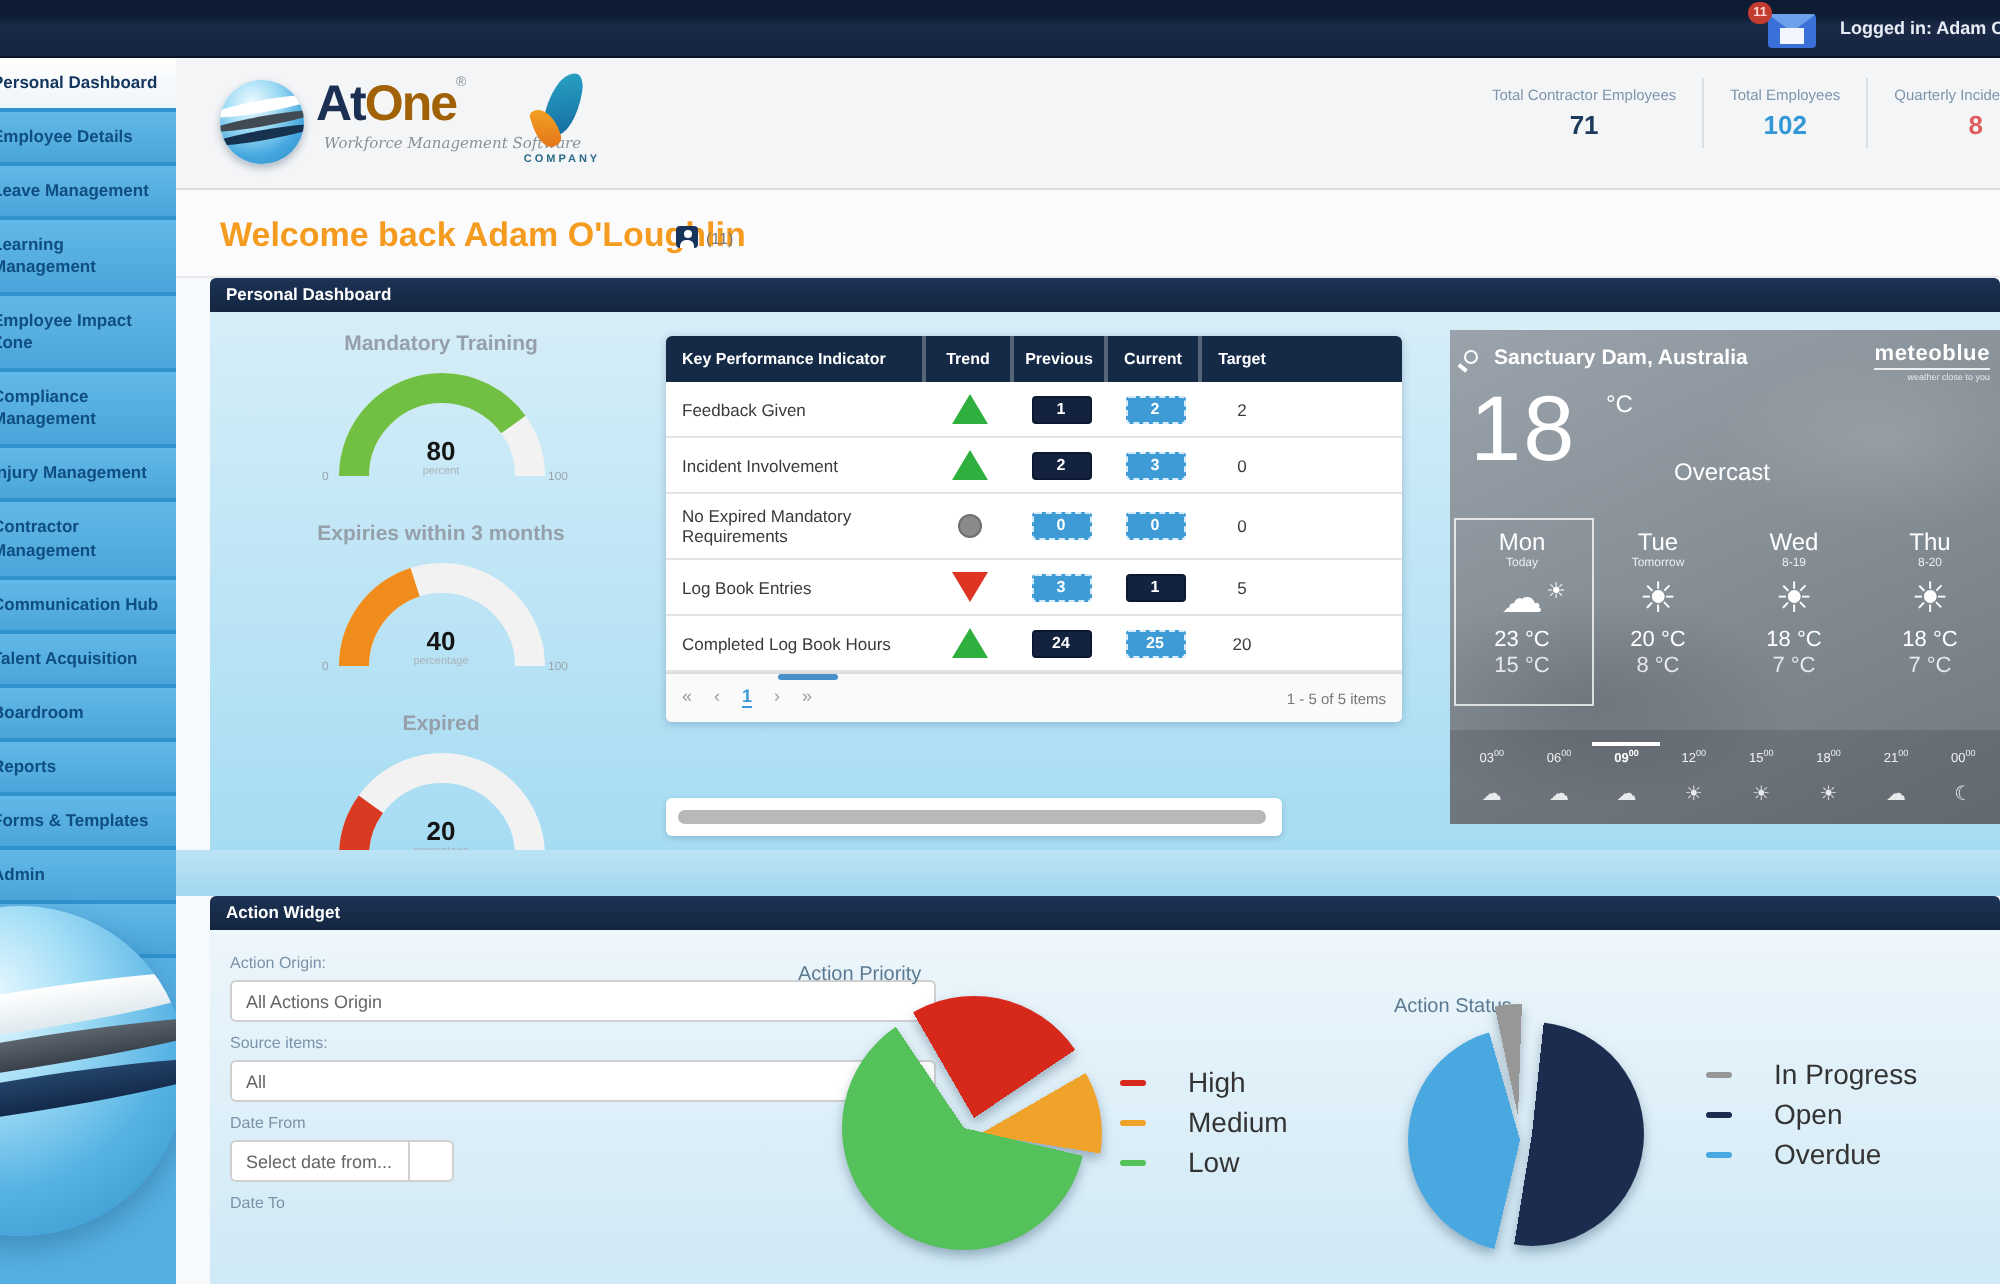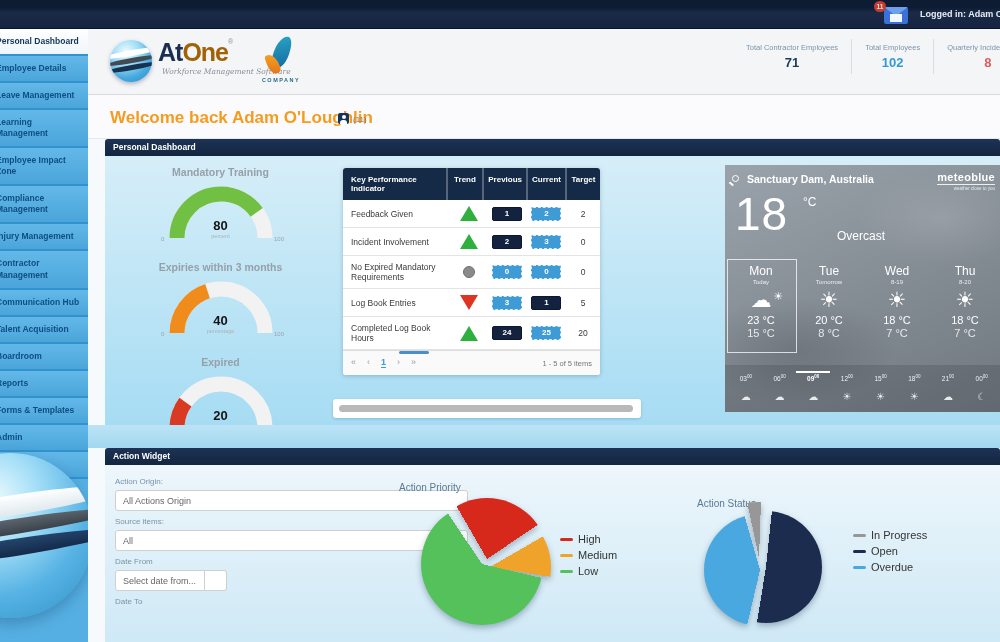--- a/index.html
+++ b/index.html
@@ -94,22 +94,22 @@
   .gauges { position:absolute; left:8px; top:4px; width:215px; }
   .gauge { position:relative; width:215px; height:89px; text-align:center; }
   .gtitle { font-size:10.5px; font-weight:bold; color:#96a0aa; margin:6px 0 2px; }
   .gsvg { display:block; margin:0 auto; }
   .gval { position:absolute; left:0; right:0; top:52px; font-size:13px; font-weight:bold; color:#141414; }
   .gunit { position:absolute; left:0; right:0; top:67px; font-size:5.5px; color:#aab2b8; }
   .gmin { position:absolute; left:48px; top:70px; font-size:6px; color:#9aa4ac; }
   .gmax { position:absolute; right:44px; top:70px; font-size:6px; color:#9aa4ac; }
 
   
-  .kpi-card { position:absolute; left:228px; top:12px; width:257px; background:#fff; border-radius:3px;
-    box-shadow:0 1px 4px rgba(20,50,90,.25); overflow:hidden;margin-left:10px; }
+  .kpi-card { position:absolute; left:228px; top:12px; width:368px; background:#fff; border-radius:3px;
+    box-shadow:0 1px 4px rgba(20,50,90,.25); overflow:hidden; }
   .kpi-head { display:flex; background:#152a47; }
   .kpi-head .hc { color:#fff; font-size:8px; font-weight:bold; padding:7px 4px; text-align:center;
     border-right:2px solid rgba(255,255,255,.28); }
   .kpi-head .hc:last-child { border-right:none; }
   .kpi-row { display:flex; border-bottom:1px solid #e4e4e4; background:#fff; align-items:center; }
   .kpi-row .c { padding:6px 4px; font-size:8.5px; color:#3a3a3a; }
   .cw-name { width:130px; text-align:left !important; padding-left:8px !important; }
   .cw-trend { width:44px; } .cw-prev { width:47px; } .cw-curr { width:47px; } .cw-target { width:40px; }
   .cc { display:flex; justify-content:center; align-items:center; }
   .tri-up { width:0; height:0; border-left:9px solid transparent; border-right:9px solid transparent; border-bottom:15px solid #2faf3e; }
@@ -170,21 +170,21 @@
   .f-input.date { width:90px; border-radius:3px 0 0 3px; }
   .date-btn { width:22px; height:21px; background:#fff; border:1px solid #cfcfcf; border-left:none; border-radius:0 3px 3px 0; cursor:pointer; }
 
   
   .chart-title { position:absolute; font-size:10px; color:#5b7a92; }
   .pie { position:absolute; filter:drop-shadow(0 3px 3px rgba(0,30,60,.3)); }
   .pie .slice { position:absolute; inset:0; border-radius:50%; }
   .legend { position:absolute; }
   .lrow { display:flex; align-items:center; gap:5px; margin-bottom:4px; }
   .lswatch { width:13px; height:3px; border-radius:2px; }
-  .llabel { font-size:11px; color:#333; }
+  .llabel { font-size:14px; color:#333;margin-left:16px; }
 </style>
 </head>
 <body>
 
 <div>
 
   <div class="topbar">
     <div class="mail-wrap">
       <div class="notif-badge">11</div>
       <div class="envelope"></div>

